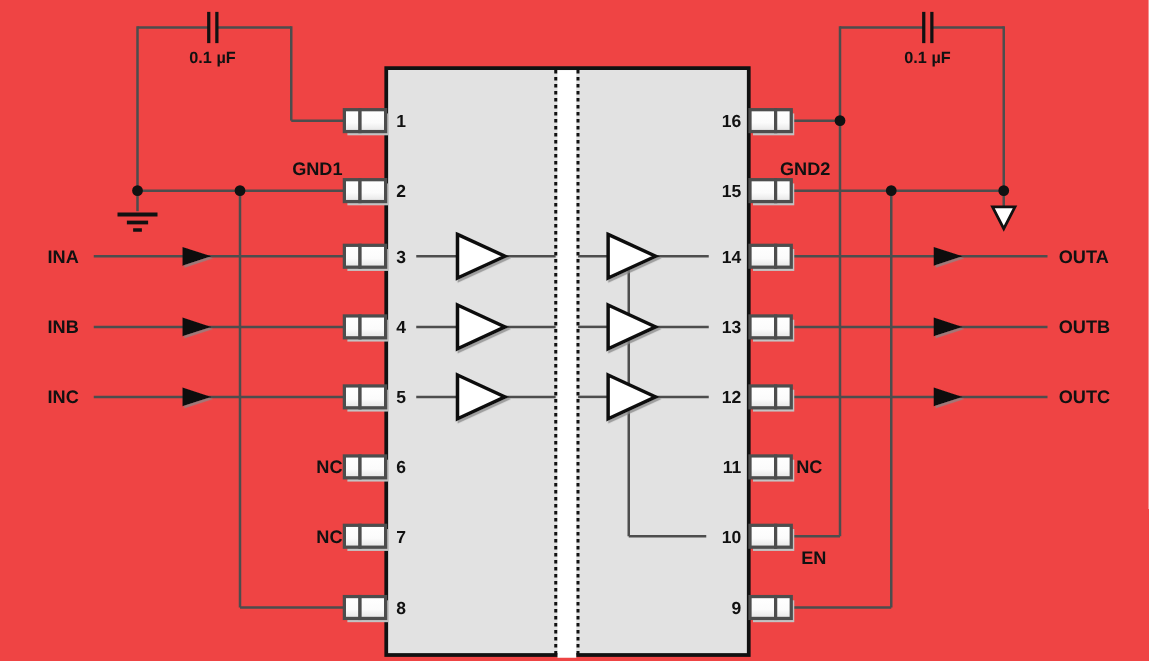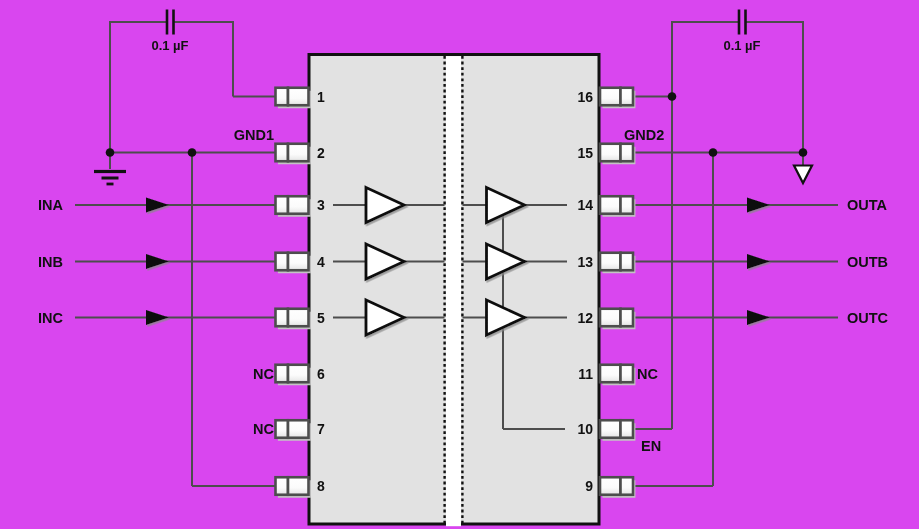--- a/index.html
+++ b/index.html
@@ -1,16 +1,16 @@
 <!DOCTYPE html>
 <html><head>
 <meta charset="utf-8">
 <style>
   html,body{margin:0;padding:0;background:#ffffff;}
-  .canvas{position:relative;width:919px;height:529px;background:#d946ef;overflow:hidden;text-align:center;}
+  .canvas{position:relative;width:919px;height:529px;background:#ef4444;overflow:hidden;text-align:center;}
   svg{display:block;}
   .wire{stroke:#4d4d4d;stroke-width:2;fill:none;}
   .blk{stroke:#111111;fill:none;}
   .lbl{font-family:"Liberation Sans",sans-serif;font-weight:bold;font-size:14.5px;fill:#111111;}
   .num{font-family:"Liberation Sans",sans-serif;font-weight:bold;font-size:14px;fill:#111111;}
   .cap{font-family:"Liberation Sans",sans-serif;font-weight:bold;font-size:13px;fill:#111111;}
   .pinrect{fill:url(#pg);stroke:#4d4d4d;stroke-width:2.6;}
   .pinshadow{fill:#c3c3c3;}
   .buf{fill:#ffffff;stroke:#111111;stroke-width:2.8;stroke-linejoin:miter;}
   .arrow{fill:#111111;}

